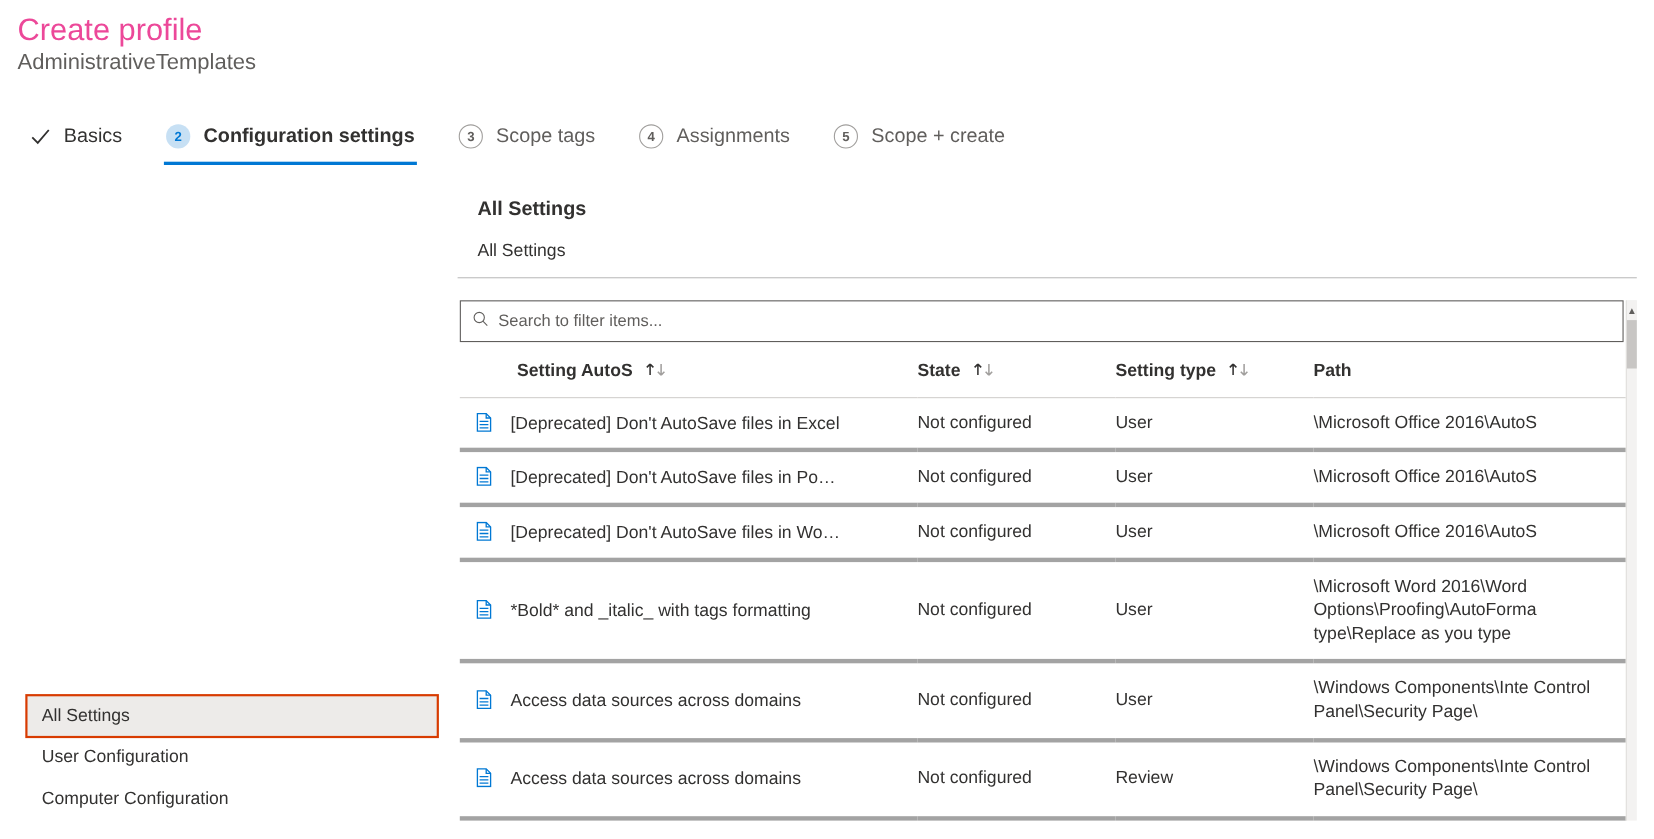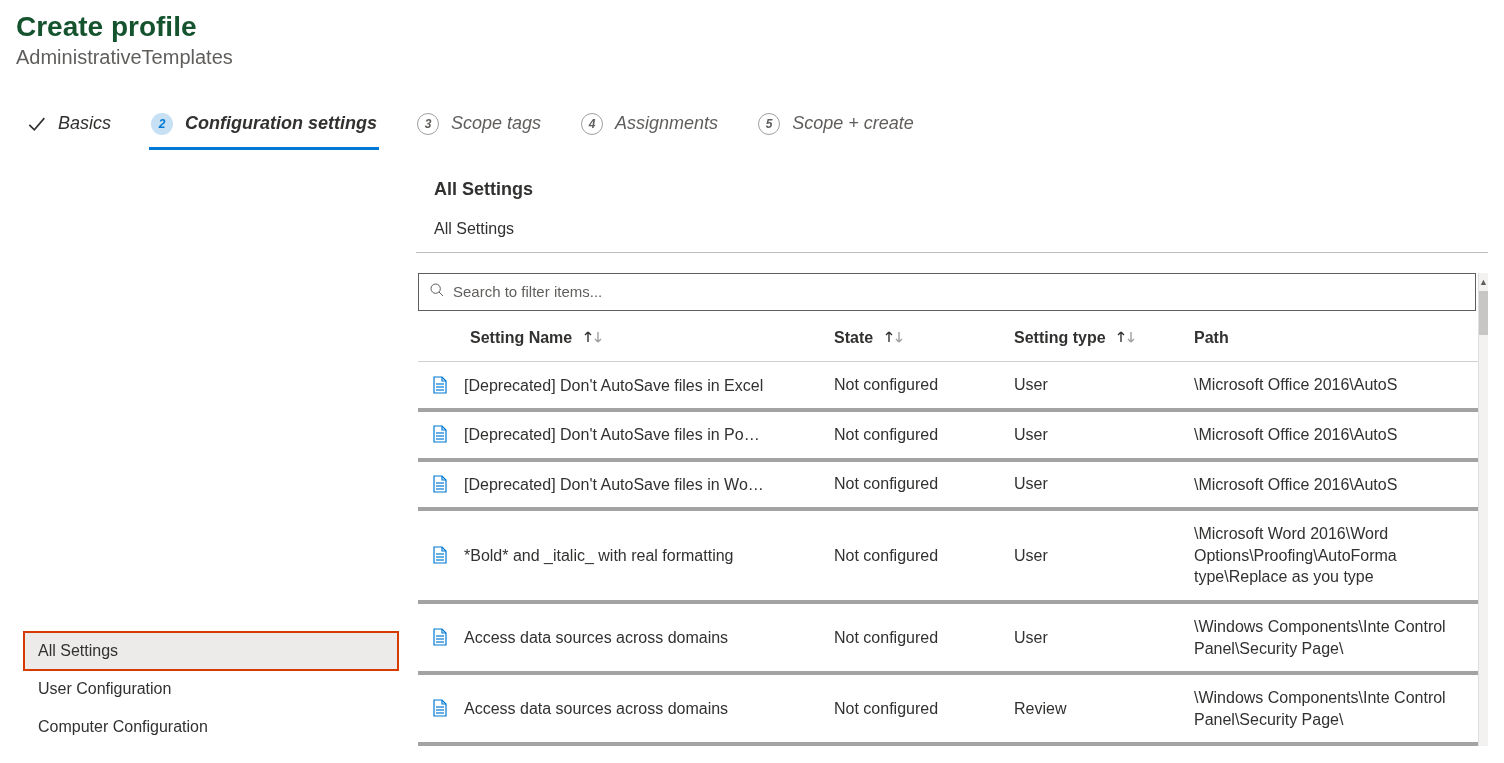--- a/index.html
+++ b/index.html
@@ -8,40 +8,39 @@
     height: 763px;
     font-family: "Segoe UI", Arial, sans-serif;
     font-size: 14px;
     color: #323130;
     background: #fff;
     overflow: hidden;
   }
   .page { padding: 8px 16px 0 16px; }
   .title {
     font-size: 28px;
-    font-weight: 700;
-    color: #14532d;
+    font-weight: 400;
+    color: #ec4899;
     line-height: 1.2;
     margin-top: 2px;
   }
   .subtitle {
     font-size: 20px;
     color: #605e5c;
     margin-top: 2px;
     margin-bottom: 40px;
   }
 
   
   .stepper {
     display: flex;
     align-items: center;
     gap: 36px;
     padding-left: 8px;
     margin-bottom: 26px;
-    font-style: italic;
   }
   .step {
     display: flex;
     align-items: center;
     gap: 12px;
     padding: 4px 2px 12px 2px;
     font-size: 18px;
     color: #605e5c;
     cursor: pointer;
   }
@@ -293,21 +292,21 @@
           <table class="settings">
             <colgroup>
               <col class="c-name">
                 <col class="c-state">
                 <col class="c-type">
                 <col class="c-path">
             </colgroup>
             <thead>
               <tr>
                 <th style="padding-left:52px;">
-                  <span>Setting Name</span>
+                  <span>Setting AutoS</span>
                   <span class="col-sort">
                     <span><svg width="10" height="12" viewBox="0 0 10 12">
                           <path d="M5 1 L5 11 M5 1 L2 4 M5 1 L8 4"></path>
                         </svg></span>
                     <span class="dim"><svg width="10" height="12" viewBox="0 0 10 12">
                           <path d="M5 1 L5 11 M5 11 L2 8 M5 11 L8 8"></path>
                         </svg></span>
                   </span>
                 </th>
                 <th>
@@ -374,21 +373,21 @@
                   <td>User</td>
                   <td class="path-cell">\Microsoft Office 2016\AutoS</td>
                 </tr>
                 <tr>
                   <td class="name-cell"><span class="doc-icon"><svg width="16" height="18" viewBox="0 0 16 18">
                         <path d="M2 1 H10 L14 5 V17 H2 Z" fill="#fff" stroke="#0078d4" stroke-width="1.2"></path>
                         <path d="M10 1 V5 H14" fill="none" stroke="#0078d4" stroke-width="1.2"></path>
                         <line x1="4" y1="8" x2="12" y2="8" stroke="#0078d4" stroke-width="1.2"></line>
                         <line x1="4" y1="11" x2="12" y2="11" stroke="#0078d4" stroke-width="1.2"></line>
                         <line x1="4" y1="14" x2="12" y2="14" stroke="#0078d4" stroke-width="1.2"></line>
-                      </svg></span><span>*Bold* and _italic_ with real formatting</span></td>
+                      </svg></span><span>*Bold* and _italic_ with tags formatting</span></td>
                   <td>Not configured</td>
                   <td>User</td>
                   <td class="path-cell">\Microsoft Word 2016\Word Options\Proofing\AutoForma type\Replace as you type</td>
                 </tr>
                 <tr>
                   <td class="name-cell"><span class="doc-icon"><svg width="16" height="18" viewBox="0 0 16 18">
                         <path d="M2 1 H10 L14 5 V17 H2 Z" fill="#fff" stroke="#0078d4" stroke-width="1.2"></path>
                         <path d="M10 1 V5 H14" fill="none" stroke="#0078d4" stroke-width="1.2"></path>
                         <line x1="4" y1="8" x2="12" y2="8" stroke="#0078d4" stroke-width="1.2"></line>
                         <line x1="4" y1="11" x2="12" y2="11" stroke="#0078d4" stroke-width="1.2"></line>

